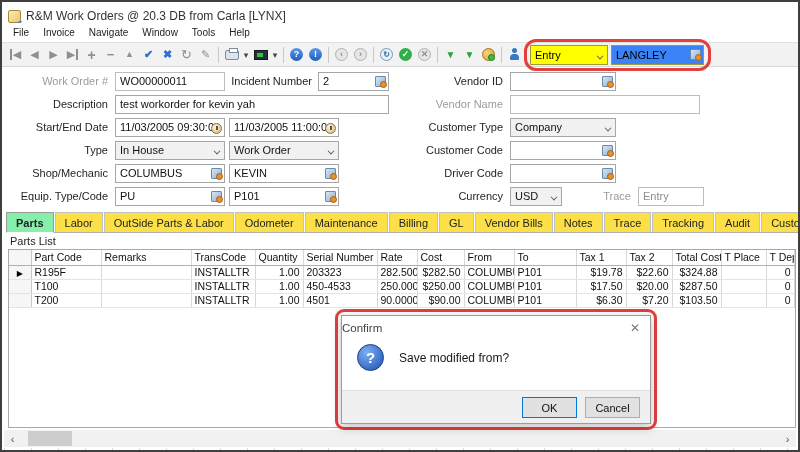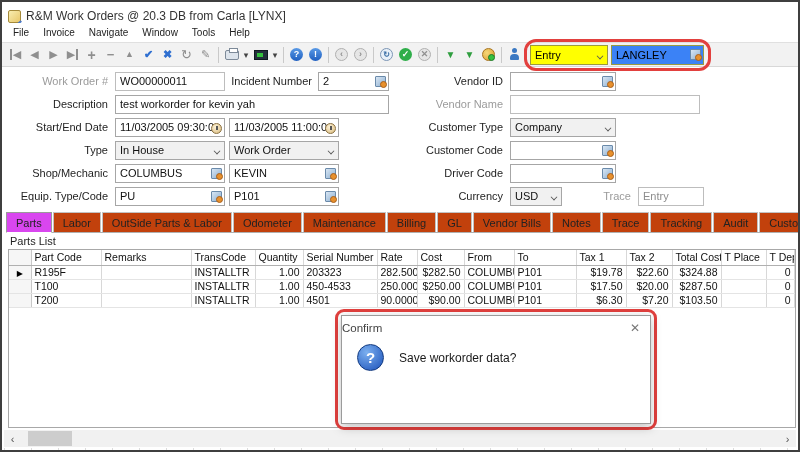--- a/index.html
+++ b/index.html
@@ -57,22 +57,22 @@
   .fld.gtext { color:#8d8d8d; }
   .sel { background:#f1f1f1; }
   .sel .chev { position:absolute; right:4px; top:6px; }
   .lkp { position:absolute; right:2px; top:3px; width:11px; height:11px; background:linear-gradient(135deg,#d8e6f4,#8fb0d0); border:1px solid #6a8aaa; border-radius:1px; }
   .lkp::after { content:""; position:absolute; right:-2px; bottom:-2px; width:5px; height:5px; border-radius:50%; background:#e8902c; border:1px solid #a8601c; }
   .clk { position:absolute; right:2px; top:4px; width:11px; height:11px; border-radius:50%; background:radial-gradient(circle at 40% 35%,#fdf3da,#d8b878); border:1px solid #8a7040; }
   .clk::after { content:""; position:absolute; left:4px; top:2px; width:1.5px; height:4px; background:#555; }
 
   
   .tabs { position:absolute; left:4px; top:210px; width:792px; height:21px; display:flex; align-items:flex-end; border-bottom:1px solid #b0b0b0; }
-  .tab { height:20px; display:flex; align-items:center; padding:0 9px; font-size:11px; color:#222; border:1px solid #c2c2c2; border-bottom:none; background:#c2410c; margin-right:1px; white-space:nowrap; }
-  .tab.active { height:21px; background:#d946ef; border-color:#9a9a9a; border-bottom:1px solid #fff; font-weight:normal; margin-bottom:-1px; }
+  .tab { height:20px; display:flex; align-items:center; padding:0 9px; font-size:11px; color:#222; border:1px solid #c2c2c2; border-bottom:none; background:#fde047; margin-right:1px; white-space:nowrap; }
+  .tab.active { height:21px; background:#86efac; border-color:#9a9a9a; border-bottom:1px solid #fff; font-weight:bold; margin-bottom:-1px; }
 
   .parts-label { position:absolute; left:8px; top:233px; font-size:11px; color:#1f1f1f; }
 
   
   .grid { position:absolute; left:6px; top:247px; width:788px; height:179px; border:1px solid #a8a8a8; background:#fff; overflow:hidden; }
   table.pt { border-collapse:collapse; table-layout:fixed; width:785px; }
   table.pt th, table.pt td { border-right:1px solid #d8d8d8; font-weight:normal; font-size:10.5px; color:#111; padding:0 3px; white-space:nowrap; overflow:hidden; text-align:left; }
   table.pt th { height:15px; border-bottom:1px solid #b0b0b0; }
   table.pt td { height:14px; border-bottom:1px solid #e4e4e4; }
   table.pt .num { text-align:right; }
@@ -379,18 +379,22 @@
   <div class="tickstrip"></div>
 
   <div class="dlg-hl">
     <div class="dialog">
       <div class="dlg-title">Confirm</div>
       <div class="dlg-close">
           <span>✕</span>
         </div>
       <div class="dlg-body">
         <div class="q-icon">?</div>
-        <div class="dlg-msg">Save workorder data?</div>
+        <div class="dlg-msg">Save modified from?</div>
+      </div>
+      <div class="dlg-footer">
+        <div class="dbtn ok">OK</div>
+        <div class="dbtn cancel">Cancel</div>
       </div>
     </div>
   </div>
 
 </div>
 
 </body></html>

